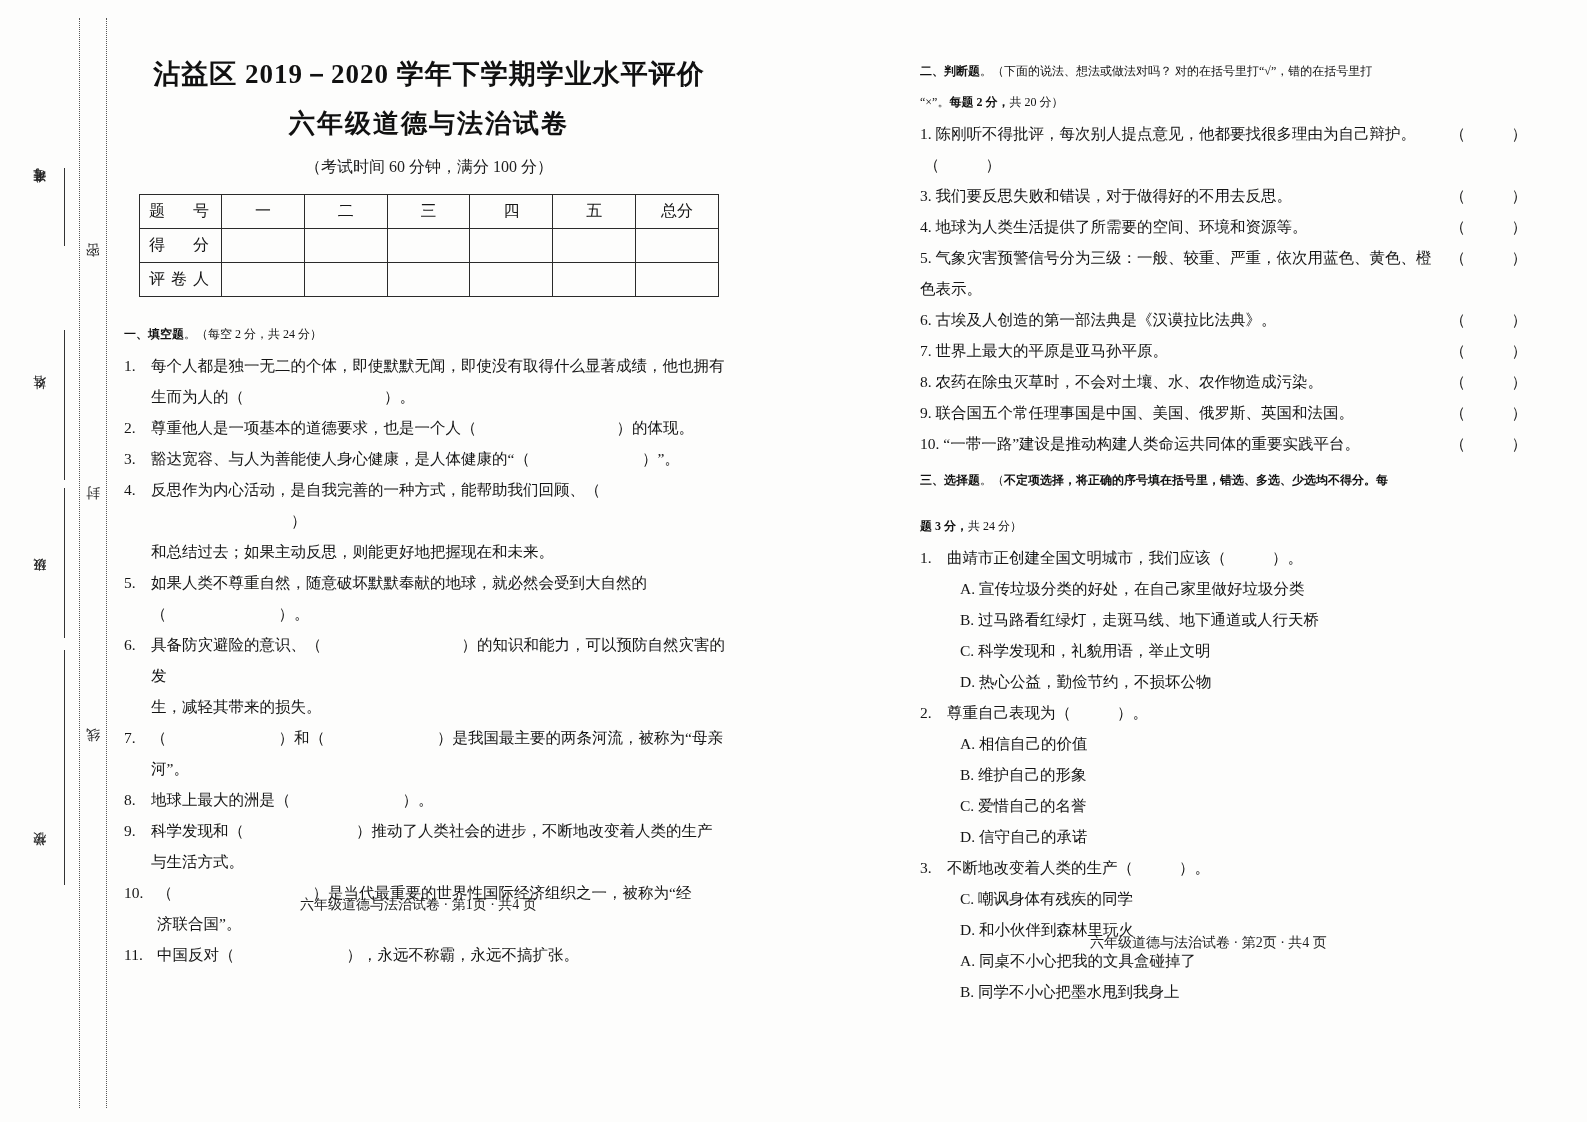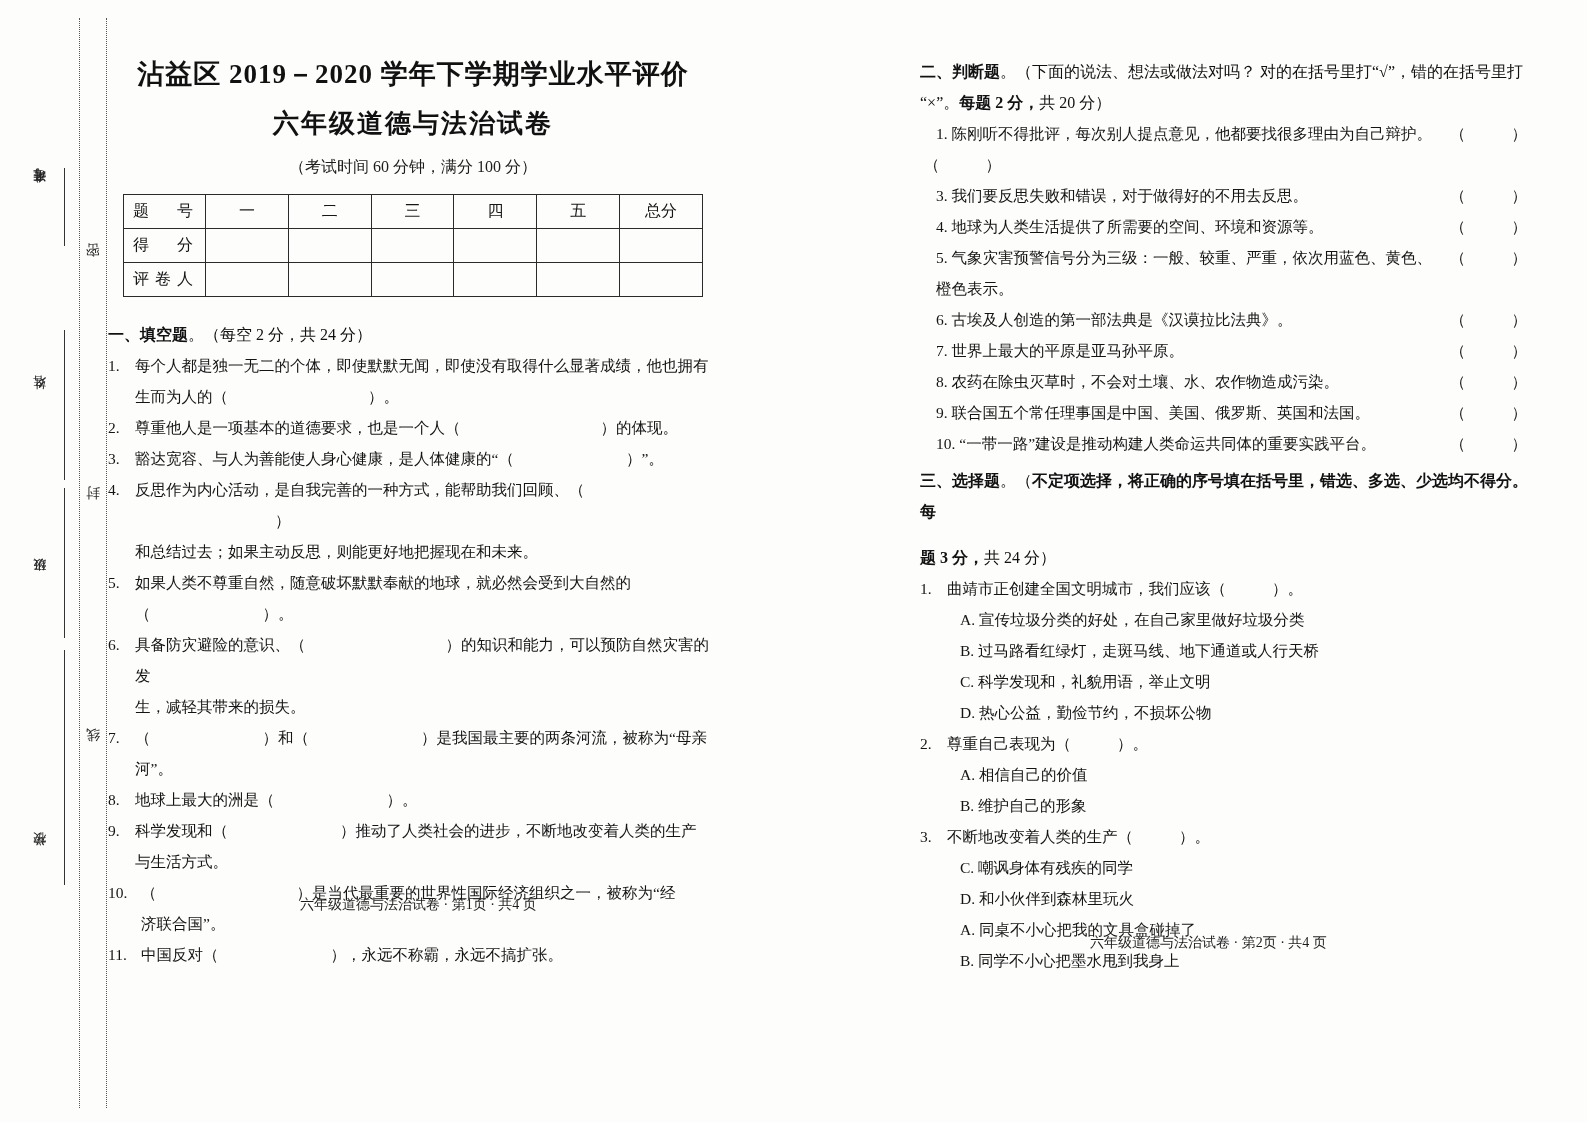--- a/index.html
+++ b/index.html
@@ -66,21 +66,21 @@
     width: 0;
     border-left: 1px solid #333;
   }
 
   
   .col {
     position: absolute;
     top: 0;
     width: 610px;
   }
-  .col-left  { left: 108px; }
+  .col-left  { left: 124px; }
   .col-right { left: 920px; }
 
   
   .title-main {
     text-align: center;
     font-size: 27px;
     font-weight: bold;
     letter-spacing: 1px;
     margin-top: 56px;
     color: #111;
@@ -116,21 +116,21 @@
     color: #161616;
   }
   .score-table td.hdr {
     width: 76px;
     letter-spacing: 6px;
     padding-left: 4px;
   }
 
   
   .sec-head {
-    font-size: 16px;
+    font-size: 12px;
     font-weight: bold;
     margin-top: 22px;
     line-height: 31px;
     color: #111;
   }
   .sec-head .lite { font-weight: normal; }
 
   
   .q {
     display: flex;
@@ -156,21 +156,21 @@
   .gap-xs { display: inline-block; width: 46px; }
 
   
   .jq {
     display: flex;
     align-items: baseline;
     font-size: 15.5px;
     line-height: 31px;
     color: #141414;
   }
-  .jq-text { flex: 1 1 auto; margin-left: 16px; }
+  .jq-text { flex: 1 1 auto; }
   .jq-box {
     flex: 0 0 auto;
     width: 80px;
     text-align: left;
     padding-left: 4px;
     white-space: nowrap;
   }
   .jq-box .bl { display: inline-block; width: 46px; }
 
   
@@ -428,20 +428,24 @@
     <div class="q">
       <div class="q-num">2.</div>
       <div class="q-body">
         <span>尊重自己表现为（</span><span class="gap-xs"></span><span>）。</span>
       </div>
     </div>
     <div class="opt-pair">
       <div>A. 相信自己的价值</div>
       <div>B. 维护自己的形象</div>
     </div>
+    <div class="opt-pair">
+      <div>C. 爱惜自己的名誉</div>
+      <div>D. 信守自己的承诺</div>
+    </div>
 
     <div class="q">
       <div class="q-num">3.</div>
       <div class="q-body">
         <span>不断地改变着人类的生产（</span><span class="gap-xs"></span><span>）。</span>
       </div>
     </div>
     <div class="opt-pair">
       <div>C. 嘲讽身体有残疾的同学</div>
       <div>D. 和小伙伴到森林里玩火</div>

